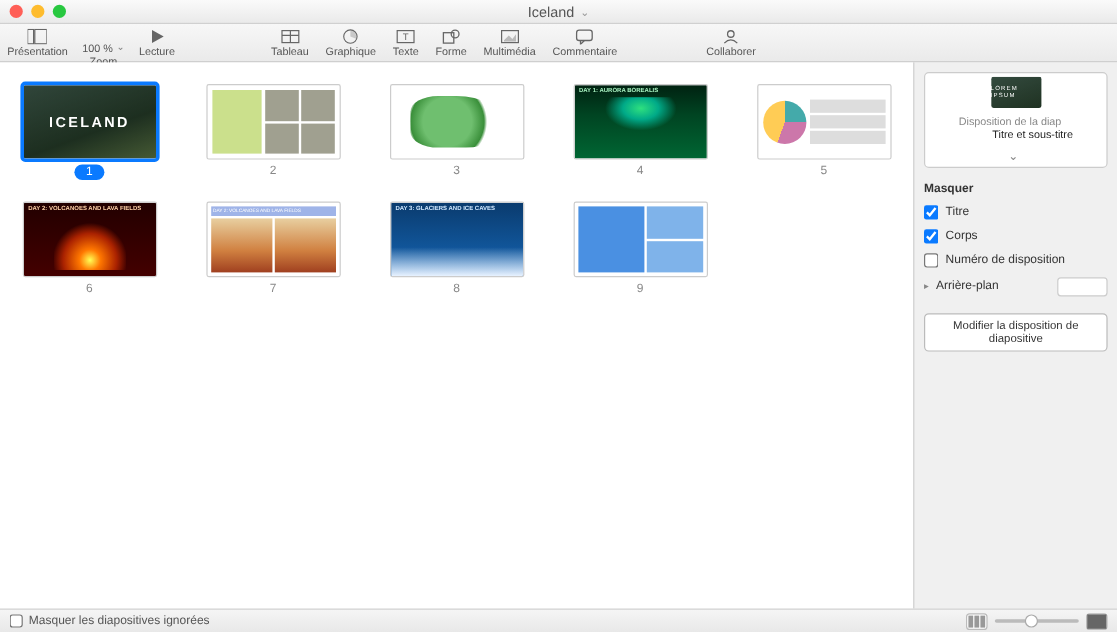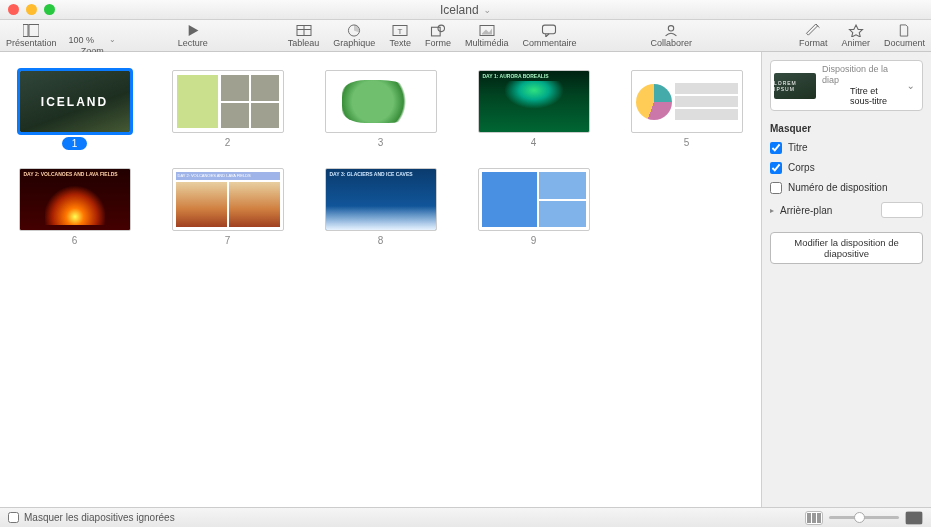--- a/index.html
+++ b/index.html
@@ -12,21 +12,21 @@
   .doc-title { position: absolute; left: 50%; transform: translateX(-50%); display: flex; align-items: center; gap: 5px; font-size: 12px; color: #555; }
   .doc-title .chev { color: #999; font-size: 9px; }
   
   .toolbar { height: 32px; background: linear-gradient(#f7f7f7,#eaeaea); border-bottom: 1px solid #c8c8c8; display: flex; align-items: center; padding: 0 6px; }
   .tool-group-left { display: flex; gap: 12px; align-items: center; }
   .tool-group-center { display: flex; gap: 14px; align-items: center; margin-left: 80px; }
   .tool-group-right { display: flex; gap: 14px; align-items: center; margin-left: auto; }
   .tool-item { display: flex; flex-direction: column; align-items: center; gap: 1px; font-size: 9px; color: #555; cursor: pointer; }
   .tool-icon { width: 18px; height: 14px; display: flex; align-items: center; justify-content: center; color: #666; }
   .tool-icon svg { width: 16px; height: 13px; }
-  .zoom-val { display: flex; align-items: flex-start; gap: 15px; margin-top: 20px; }
+  .zoom-val { display: flex; align-items: flex-start; gap: 3px; margin-top: 20px; }
   
   .main { display: flex; height: calc(527px - 20px - 32px - 20px); }
   
   .slide-area { flex: 1; background: #fff; padding: 18px 14px; overflow: auto; }
   .slide-grid { display: grid; grid-template-columns: repeat(5, 1fr); gap: 18px 32px; }
   .slide-cell { display: flex; flex-direction: column; align-items: center; gap: 4px; }
   .thumb { width: 112px; height: 63px; border: 1px solid #ccc; background: #fff; border-radius: 2px; overflow: hidden; position: relative; cursor: pointer; }
   .thumb.selected { outline: 3px solid #0a7aff; outline-offset: -1px; }
   .slide-num { font-size: 10px; color: #888; }
   .slide-num.selected-badge { background: #0a7aff; color: #fff; border-radius: 9px; padding: 1px 10px; }
@@ -57,21 +57,21 @@
   .t8::after{content:"";position:absolute;bottom:0;left:0;right:0;height:40%;background:linear-gradient(transparent,#e8f2ff);}
   .t8 .cap{position:absolute;top:2px;left:4px;color:#d0e8ff;font-size:5px;font-weight:700;}
   .t9{background:#fff;padding:3px;display:flex;gap:2px;}
   .t9 .l{flex:1.2;background:#4a90e2;}
   .t9 .r{flex:1;display:flex;flex-direction:column;gap:2px;}
   .t9 .r div{flex:1;background:#7fb3ea;}
   
   .inspector { width: 170px; background: #f0f0f0; border-left: 1px solid #d0d0d0; display: flex; flex-direction: column; }
   .insp-tab { text-align: center; font-size: 10px; color: #666; padding: 5px 0; border-bottom: 1px solid #d8d8d8; background:#fafafa;}
   .insp-body { padding: 8px; display:flex; flex-direction:column; gap:8px; }
-  .layout-row { display:flex; background:#fff; border:1px solid #ccc; border-radius:4px; padding:3px; align-items:center; gap:6px; cursor:pointer;}
+  .layout-row { display:flex; background:#fff; border:1px solid #ccc; border-radius:4px; padding:3px; align-items:center; gap:6px; cursor:pointer;flex-direction:column;}
   .layout-thumb { width:42px; height:26px; background:linear-gradient(rgba(0,0,0,.3),rgba(0,0,0,.3)),linear-gradient(160deg,#4a6b5a,#2c4730);border-radius:2px;display:flex;align-items:center;justify-content:center;color:#fff;font-size:5px;letter-spacing:1px;}
   .layout-txt { flex:1; font-size:9px; line-height:1.2;}
   .layout-txt .l1{color:#888;}
   .layout-txt .l2{color:#222;font-weight:500;margin-left:28px;}
   .layout-chev{color:#888;font-size:10px;padding-right:4px;}
   .section-hdr { font-size:10px; font-weight:600; color:#333; margin-top:4px;}
   .chk-row { display:flex; align-items:flex-start; gap:6px; font-size:10px; color:#333; cursor:pointer;}
   .chk-row input { width:12px; height:12px; accent-color:#0a7aff;}
   .bg-row { display:flex; align-items:center; gap:6px; font-size:10px; color:#333; cursor:pointer;}
   .bg-row .tri{color:#888;font-size:8px;}
@@ -113,21 +113,21 @@
         </span>
       <span>Présentation</span>
     </div>
     <div class="tool-item">
       <span class="zoom-val">
           <span>100 %</span>
           <span style="font-size:8px;color:#888">⌄</span>
         </span>
       <span>Zoom</span>
     </div>
-    <div class="tool-item" style="margin-left:50px">
+    <div class="tool-item" style="">
       <span class="tool-icon">
           <svg viewBox="0 0 12 12">
             <polygon points="2,1 11,6 2,11" fill="#666"></polygon>
           </svg>
         </span>
       <span>Lecture</span>
     </div>
   </div>
   <div class="tool-group-center">
     <div class="tool-item">
@@ -186,46 +186,20 @@
       <span>Commentaire</span>
     </div>
     <div class="tool-item" style="margin-left:60px">
       <span class="tool-icon">
           <svg viewBox="0 0 14 12">
             <circle cx="7" cy="4" r="2.5" fill="none" stroke="#666"></circle>
             <path d="M2 11 Q7 6 12 11" fill="none" stroke="#666"></path>
           </svg>
         </span>
       <span>Collaborer</span>
-    </div>
-  </div>
-  <div class="tool-group-right">
-    <div class="tool-item">
-      <span class="tool-icon">
-          <svg viewBox="0 0 14 14">
-            <path d="M2 12 L12 2 L10 0 L0 10 Z M10 0 L14 4" fill="none" stroke="#666"></path>
-          </svg>
-        </span>
-      <span>Format</span>
-    </div>
-    <div class="tool-item">
-      <span class="tool-icon">
-          <svg viewBox="0 0 14 12">
-            <polygon points="7,1 9,5 13,5 10,8 11,12 7,10 3,12 4,8 1,5 5,5" fill="none" stroke="#666"></polygon>
-          </svg>
-        </span>
-      <span>Animer</span>
-    </div>
-    <div class="tool-item">
-      <span class="tool-icon">
-          <svg viewBox="0 0 12 14">
-            <path d="M2 1 L8 1 L10 3 L10 13 L2 13 Z" fill="none" stroke="#666"></path>
-          </svg>
-        </span>
-      <span>Document</span>
     </div>
   </div>
 </div>
 
 <div class="main">
   <div class="slide-area">
     <div class="slide-grid">
       <div class="slide-cell">
         <div class="thumb selected t1">
             <span>ICELAND</span>

